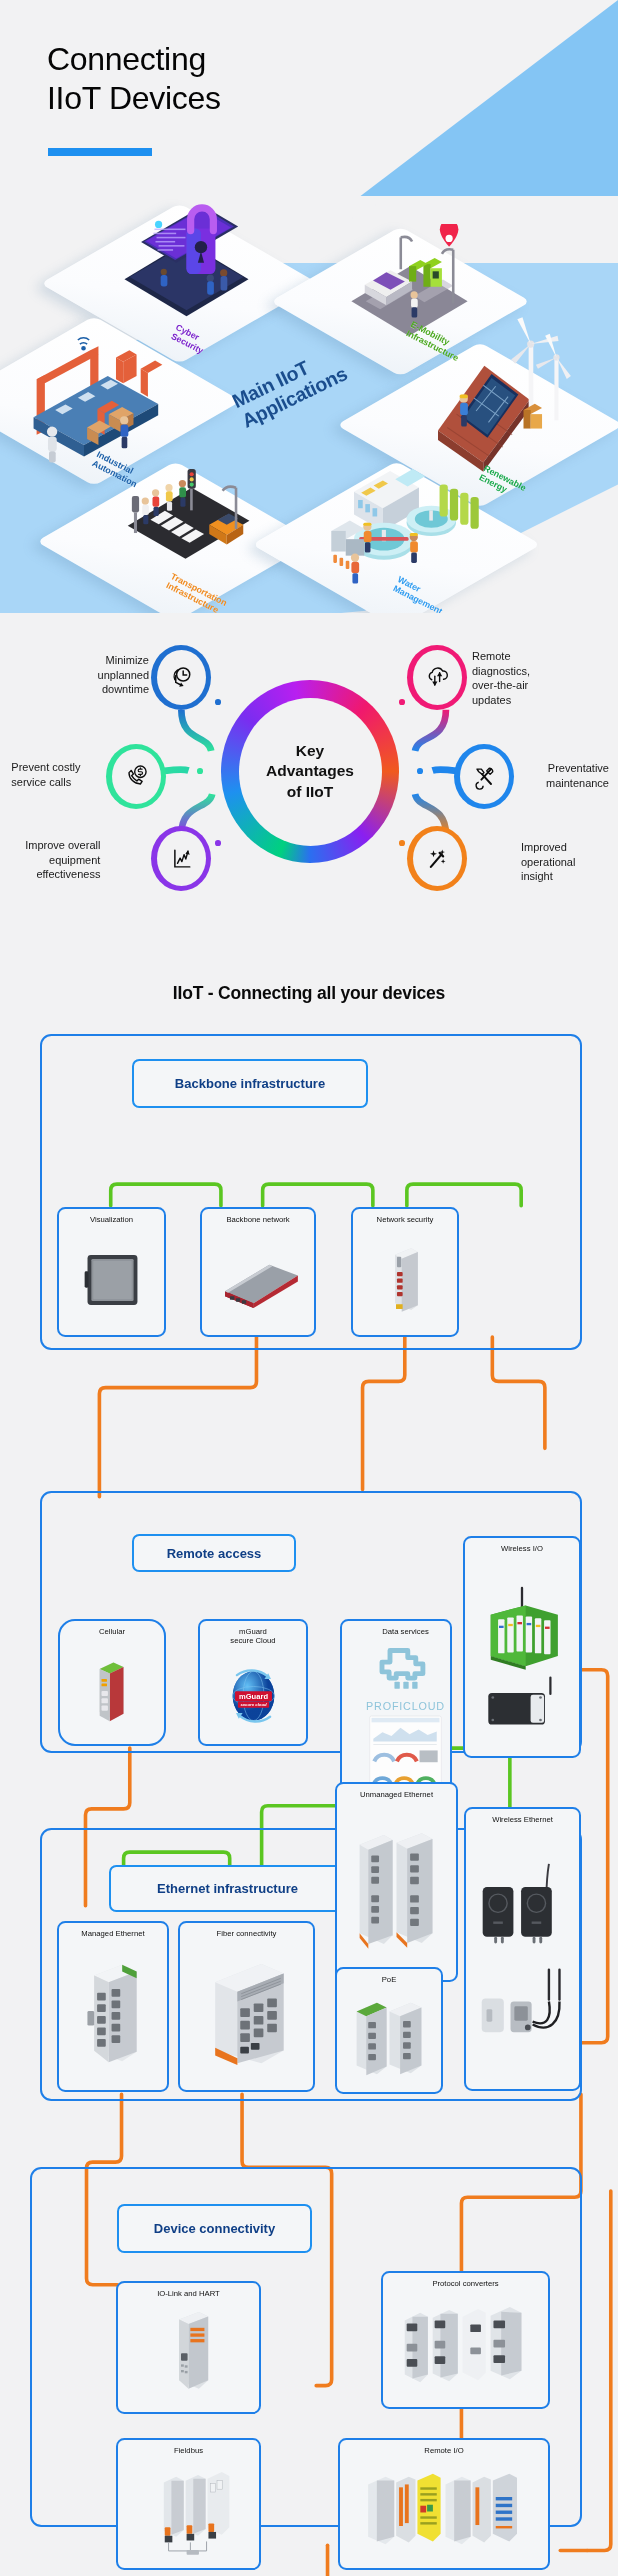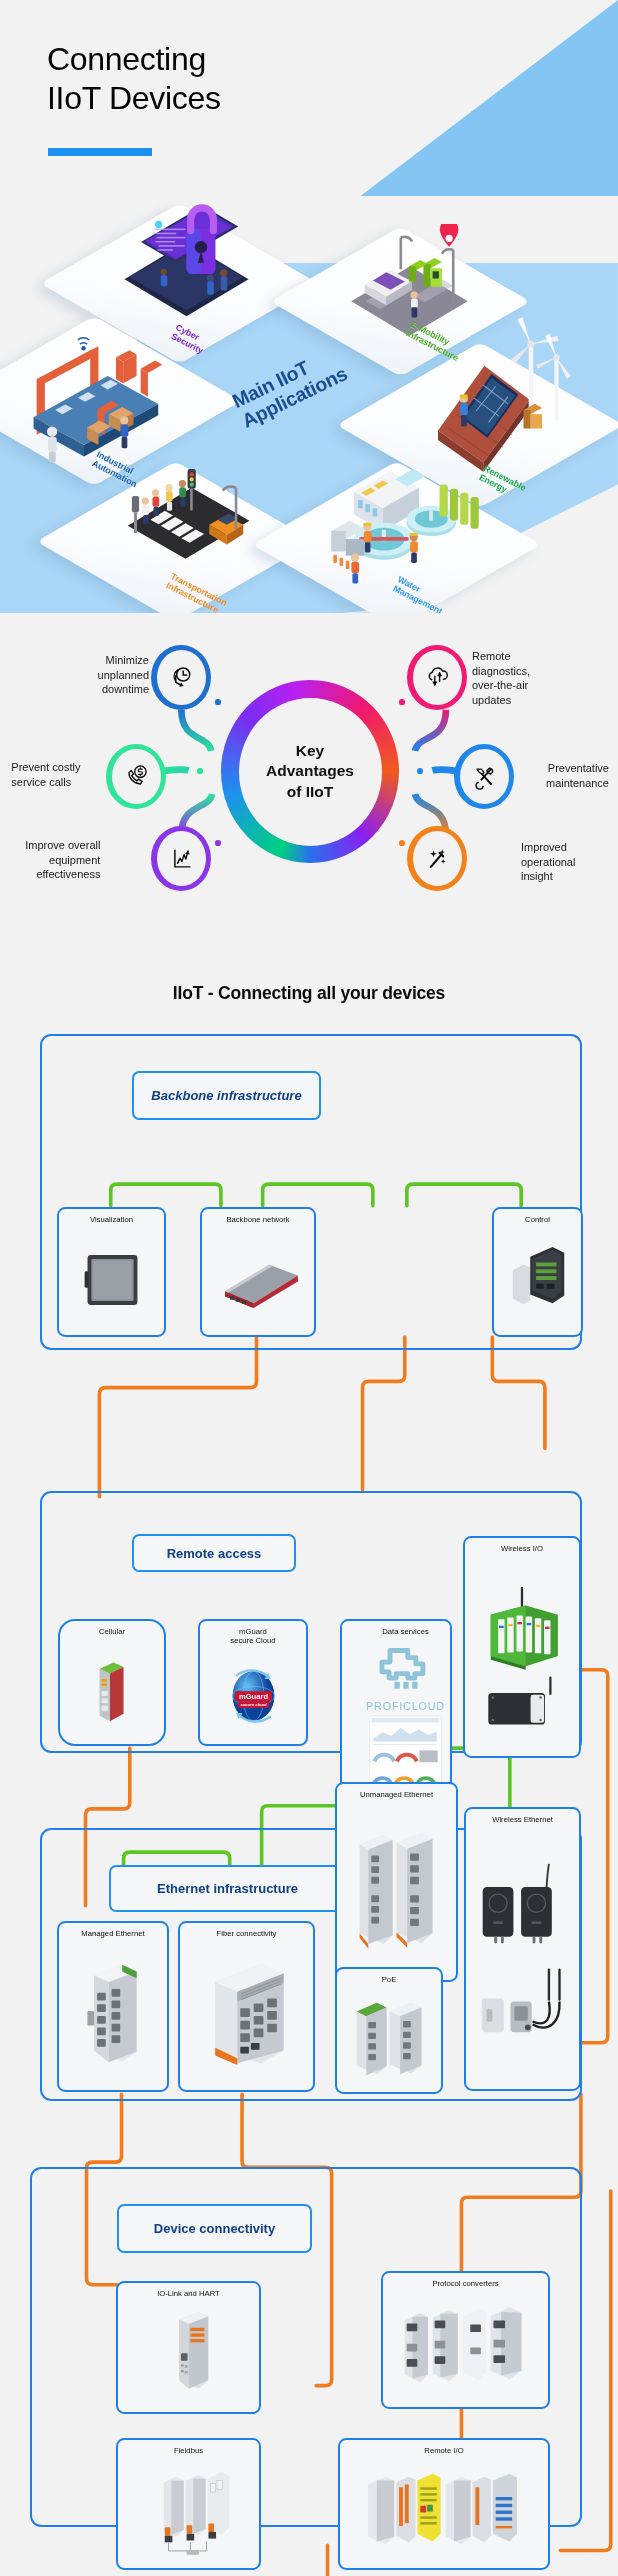--- a/index.html
+++ b/index.html
@@ -686,21 +686,21 @@
       <path d="M470 2266 v130 q0 12 12 12 h150 q12 0 12 12 v400 q0 12 -12 12 h-18"></path>
       <path d="M1128 2266 v188 q0 12 -12 12 h-208 q-12 0 -12 12 v496"></path>
       <path d="M1186 2454 v686 q0 12 -12 12 h-34"></path>
       <path d="M1140 3152 h-52"></path>
 
       <path d="M636 3142 v86"></path>
     </g>
   </svg>
 
   <div class="group-box" style="left:40px; top:107px; width:542px; height:316px;"></div>
-  <div class="group-pill" style="left:132px; top:144px; width:189px; height:49px;font-style:italic;">Backbone infrastructure</div>
+  <div class="group-pill" style="left:132px; top:132px; width:236px; height:49px;">Backbone infrastructure</div>
 
   <div class="dev-card" style="left:57px; top:339px; width:0px; height:0px; border:none; background:none;"></div>
 
   <div class="dev-card" style="left:57px; top:280px; width:109px; height:130px;">
     <div class="dev-card-label">Visualization</div>
     <div class="dev-art">
       <svg viewBox="0 0 150 140" width="72" height="68">
         <rect x="24" y="18" width="104" height="104" rx="7" fill="#3a3e44"></rect>
         <rect x="32" y="26" width="88" height="88" rx="3" fill="#8d9298"></rect>
         <rect x="36" y="30" width="80" height="80" rx="2" fill="#9ba0a6"></rect>
@@ -720,40 +720,39 @@
         <g fill="#3a3a40">
             <rect x="32" y="98" width="9" height="7" rx="1"></rect>
             <rect x="44" y="102" width="9" height="7" rx="1"></rect>
             <rect x="56" y="106" width="9" height="7" rx="1"></rect>
           </g>
         <polygon points="22,88 112,34 118,37 28,91" fill="#c8ccd2"></polygon>
       </svg>
     </div>
   </div>
 
-
-  <div class="dev-card" style="left:492px; top:280px; width:91px; height:130px;">
-    <div class="dev-card-label">Control</div>
-    <div class="dev-art">
-      <svg viewBox="0 0 140 150" width="68" height="73">
-        <polygon points="18,56 40,44 54,50 54,118 40,126 18,114" fill="#d8dce0"></polygon>
-        <polygon points="54,28 100,8 124,20 124,108 100,124 54,106" fill="#2d3136"></polygon>
-        <polygon points="58,34 100,14 118,24 118,100 100,114 58,98" fill="#3a3f45"></polygon>
-        <g fill="#5ea03a">
-            <rect x="66" y="40" width="42" height="8"></rect>
-            <rect x="66" y="54" width="42" height="8"></rect>
-            <rect x="66" y="68" width="42" height="8"></rect>
-          </g>
-        <g fill="#1c1f23">
-            <rect x="66" y="84" width="16" height="10" rx="2"></rect>
-            <rect x="88" y="84" width="16" height="10" rx="2"></rect>
-          </g>
-      </svg>
-    </div>
-  </div>
+  <div class="dev-card" style="left:351px; top:280px; width:108px; height:130px;">
+    <div class="dev-card-label">Network security</div>
+    <div class="dev-art">
+      <svg viewBox="0 0 120 150" width="57" height="72">
+        <polygon points="38,22 72,8 86,16 86,128 72,138 38,124" fill="#dfe2e6"></polygon>
+        <polygon points="38,22 72,8 86,16 52,30" fill="#f0f2f4"></polygon>
+        <polygon points="52,30 86,16 86,128 52,142" fill="#c5c9cf"></polygon>
+        <rect x="42" y="26" width="9" height="22" rx="2" fill="#9aa0a8"></rect>
+        <g fill="#b0342e">
+            <rect x="42" y="58" width="12" height="9" rx="2"></rect>
+            <rect x="42" y="72" width="12" height="9" rx="2"></rect>
+            <rect x="42" y="86" width="12" height="9" rx="2"></rect>
+            <rect x="42" y="100" width="12" height="9" rx="2"></rect>
+          </g>
+        <rect x="40" y="126" width="14" height="10" fill="#e0b020"></rect>
+      </svg>
+    </div>
+  </div>
+
 
   <div class="group-box" style="left:40px; top:564px; width:542px; height:262px;"></div>
   <div class="group-pill" style="left:132px; top:607px; width:164px; height:38px;">Remote access</div>
 
   <div class="dev-card" style="left:58px; top:692px; width:108px; height:127px;border-radius:17px;">
     <div class="dev-card-label">Cellular</div>
     <div class="dev-art">
       <svg viewBox="0 0 120 160" width="55" height="74">
         <polygon points="32,34 62,20 84,30 84,132 62,144 32,128" fill="#d6dade"></polygon>
         <polygon points="32,34 62,20 84,30 54,44" fill="#6fbf3a"></polygon>

